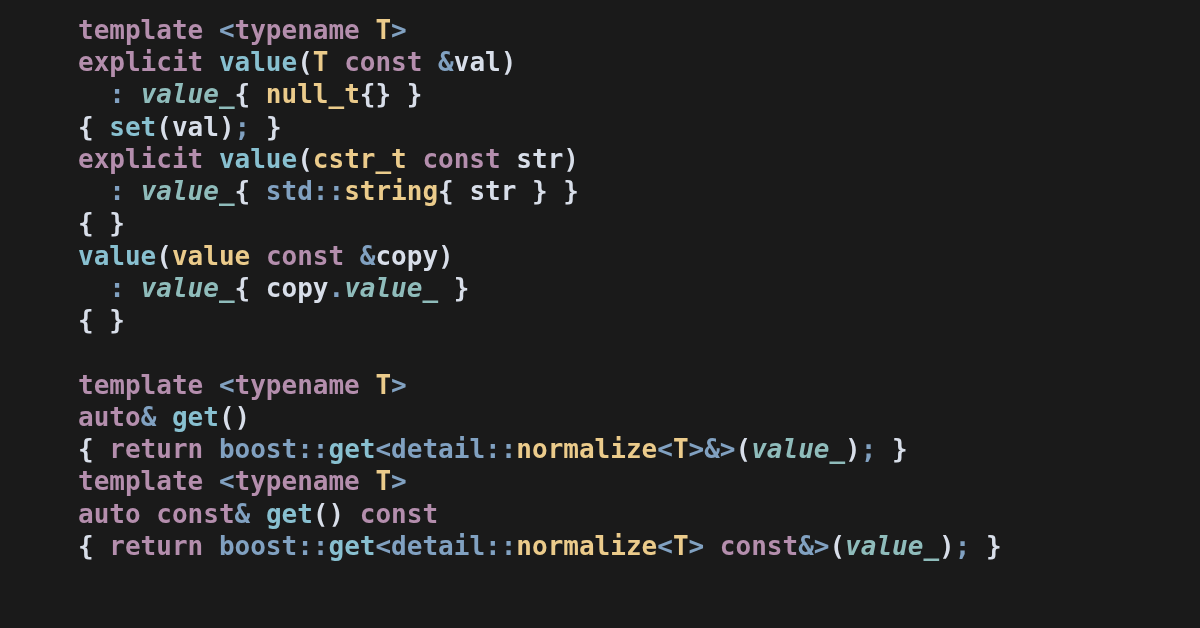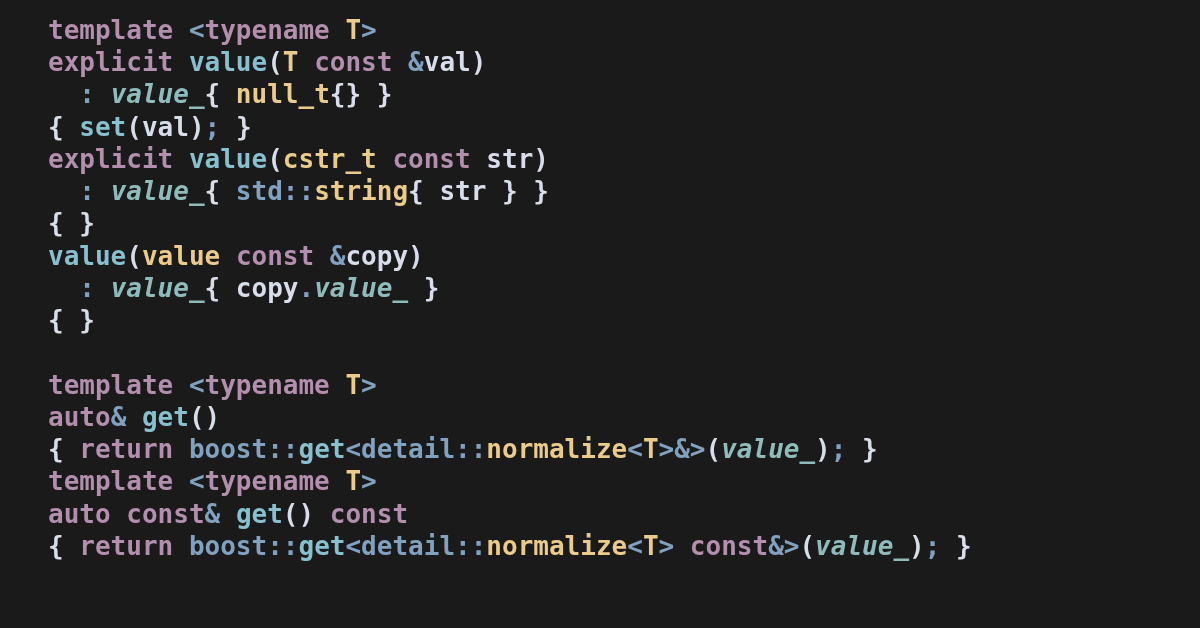--- a/index.html
+++ b/index.html
@@ -5,21 +5,21 @@
   html, body {
     margin: 0;
     padding: 0;
     width: 1200px;
     height: 628px;
     background: #1a1a1a;
     overflow: hidden;
   }
   pre {
     margin: 0;
-    padding: 14px 0 0 48px;
+    padding: 14px 0 0 78px;
     font-family: "SF Mono", Menlo, Consolas, monospace;
     font-size: 26px;
     line-height: 1.24;
     font-weight: 600;
     -webkit-font-smoothing: antialiased;
   }
   .kw   { color: #b48ead; }  
   .ty   { color: #ebcb8b; }  
   .fn   { color: #88c0d0; }  
   .mem  { color: #8fbcbb; font-style: italic; }  

